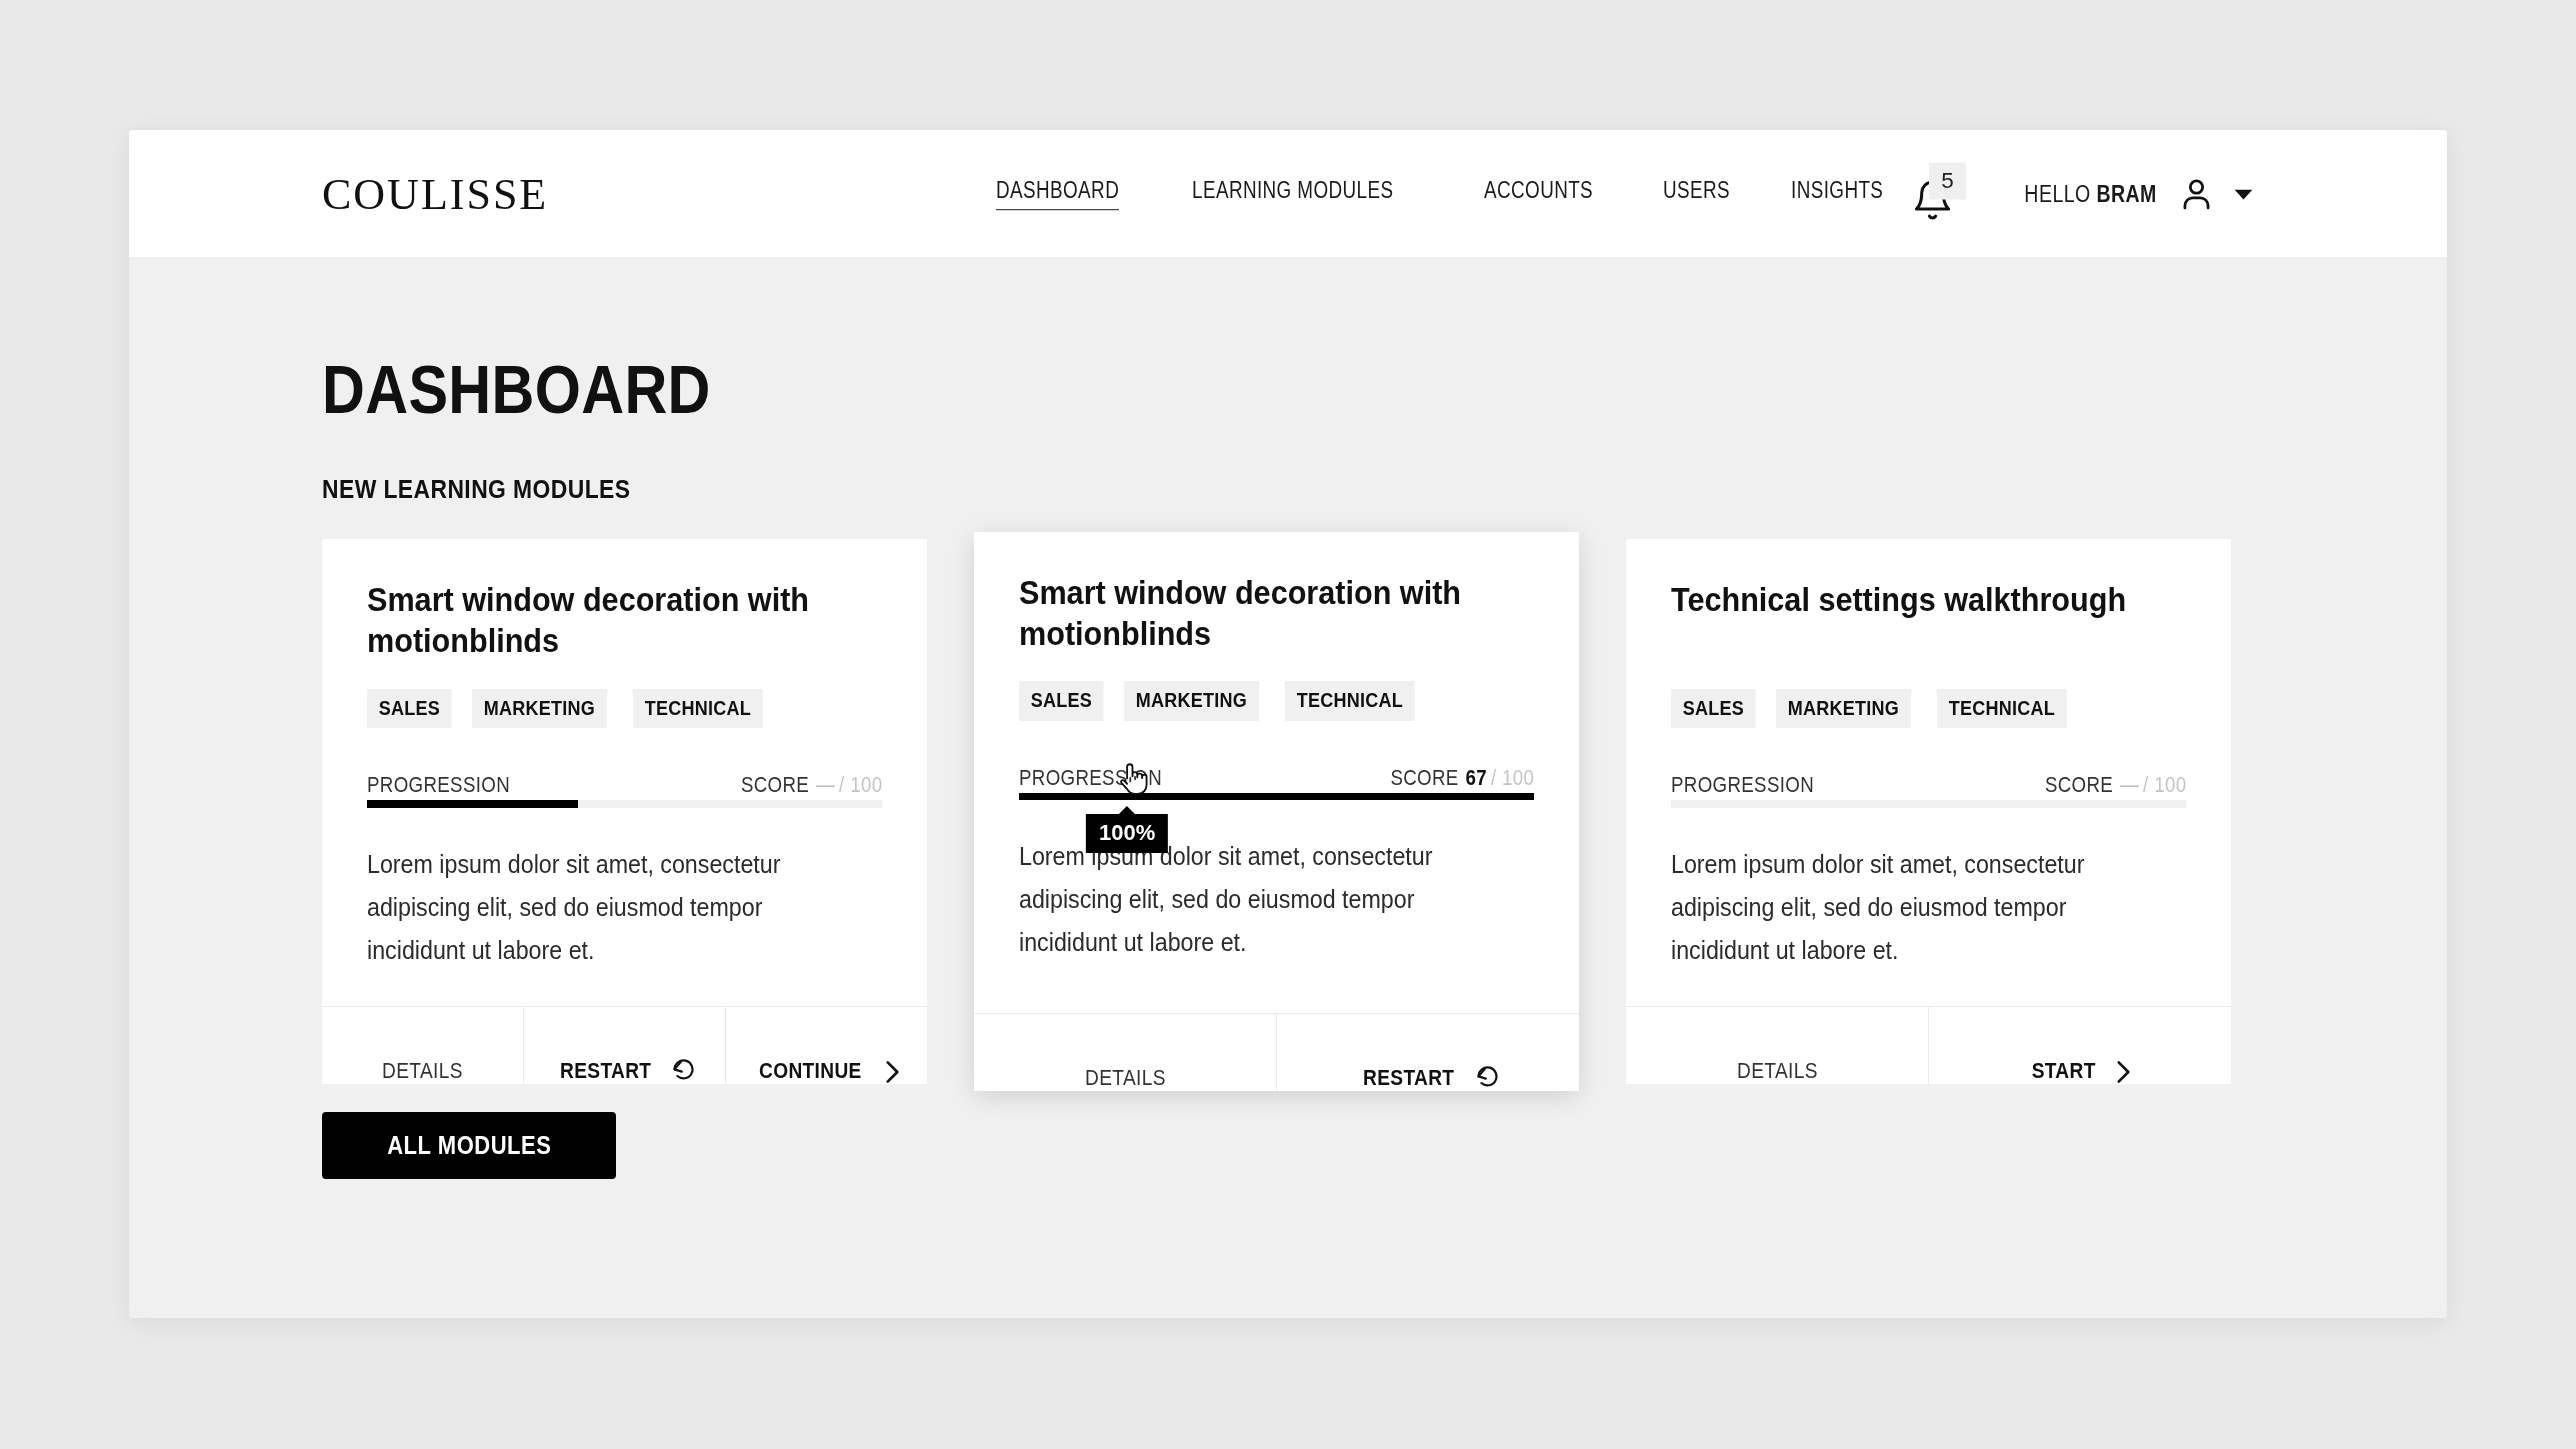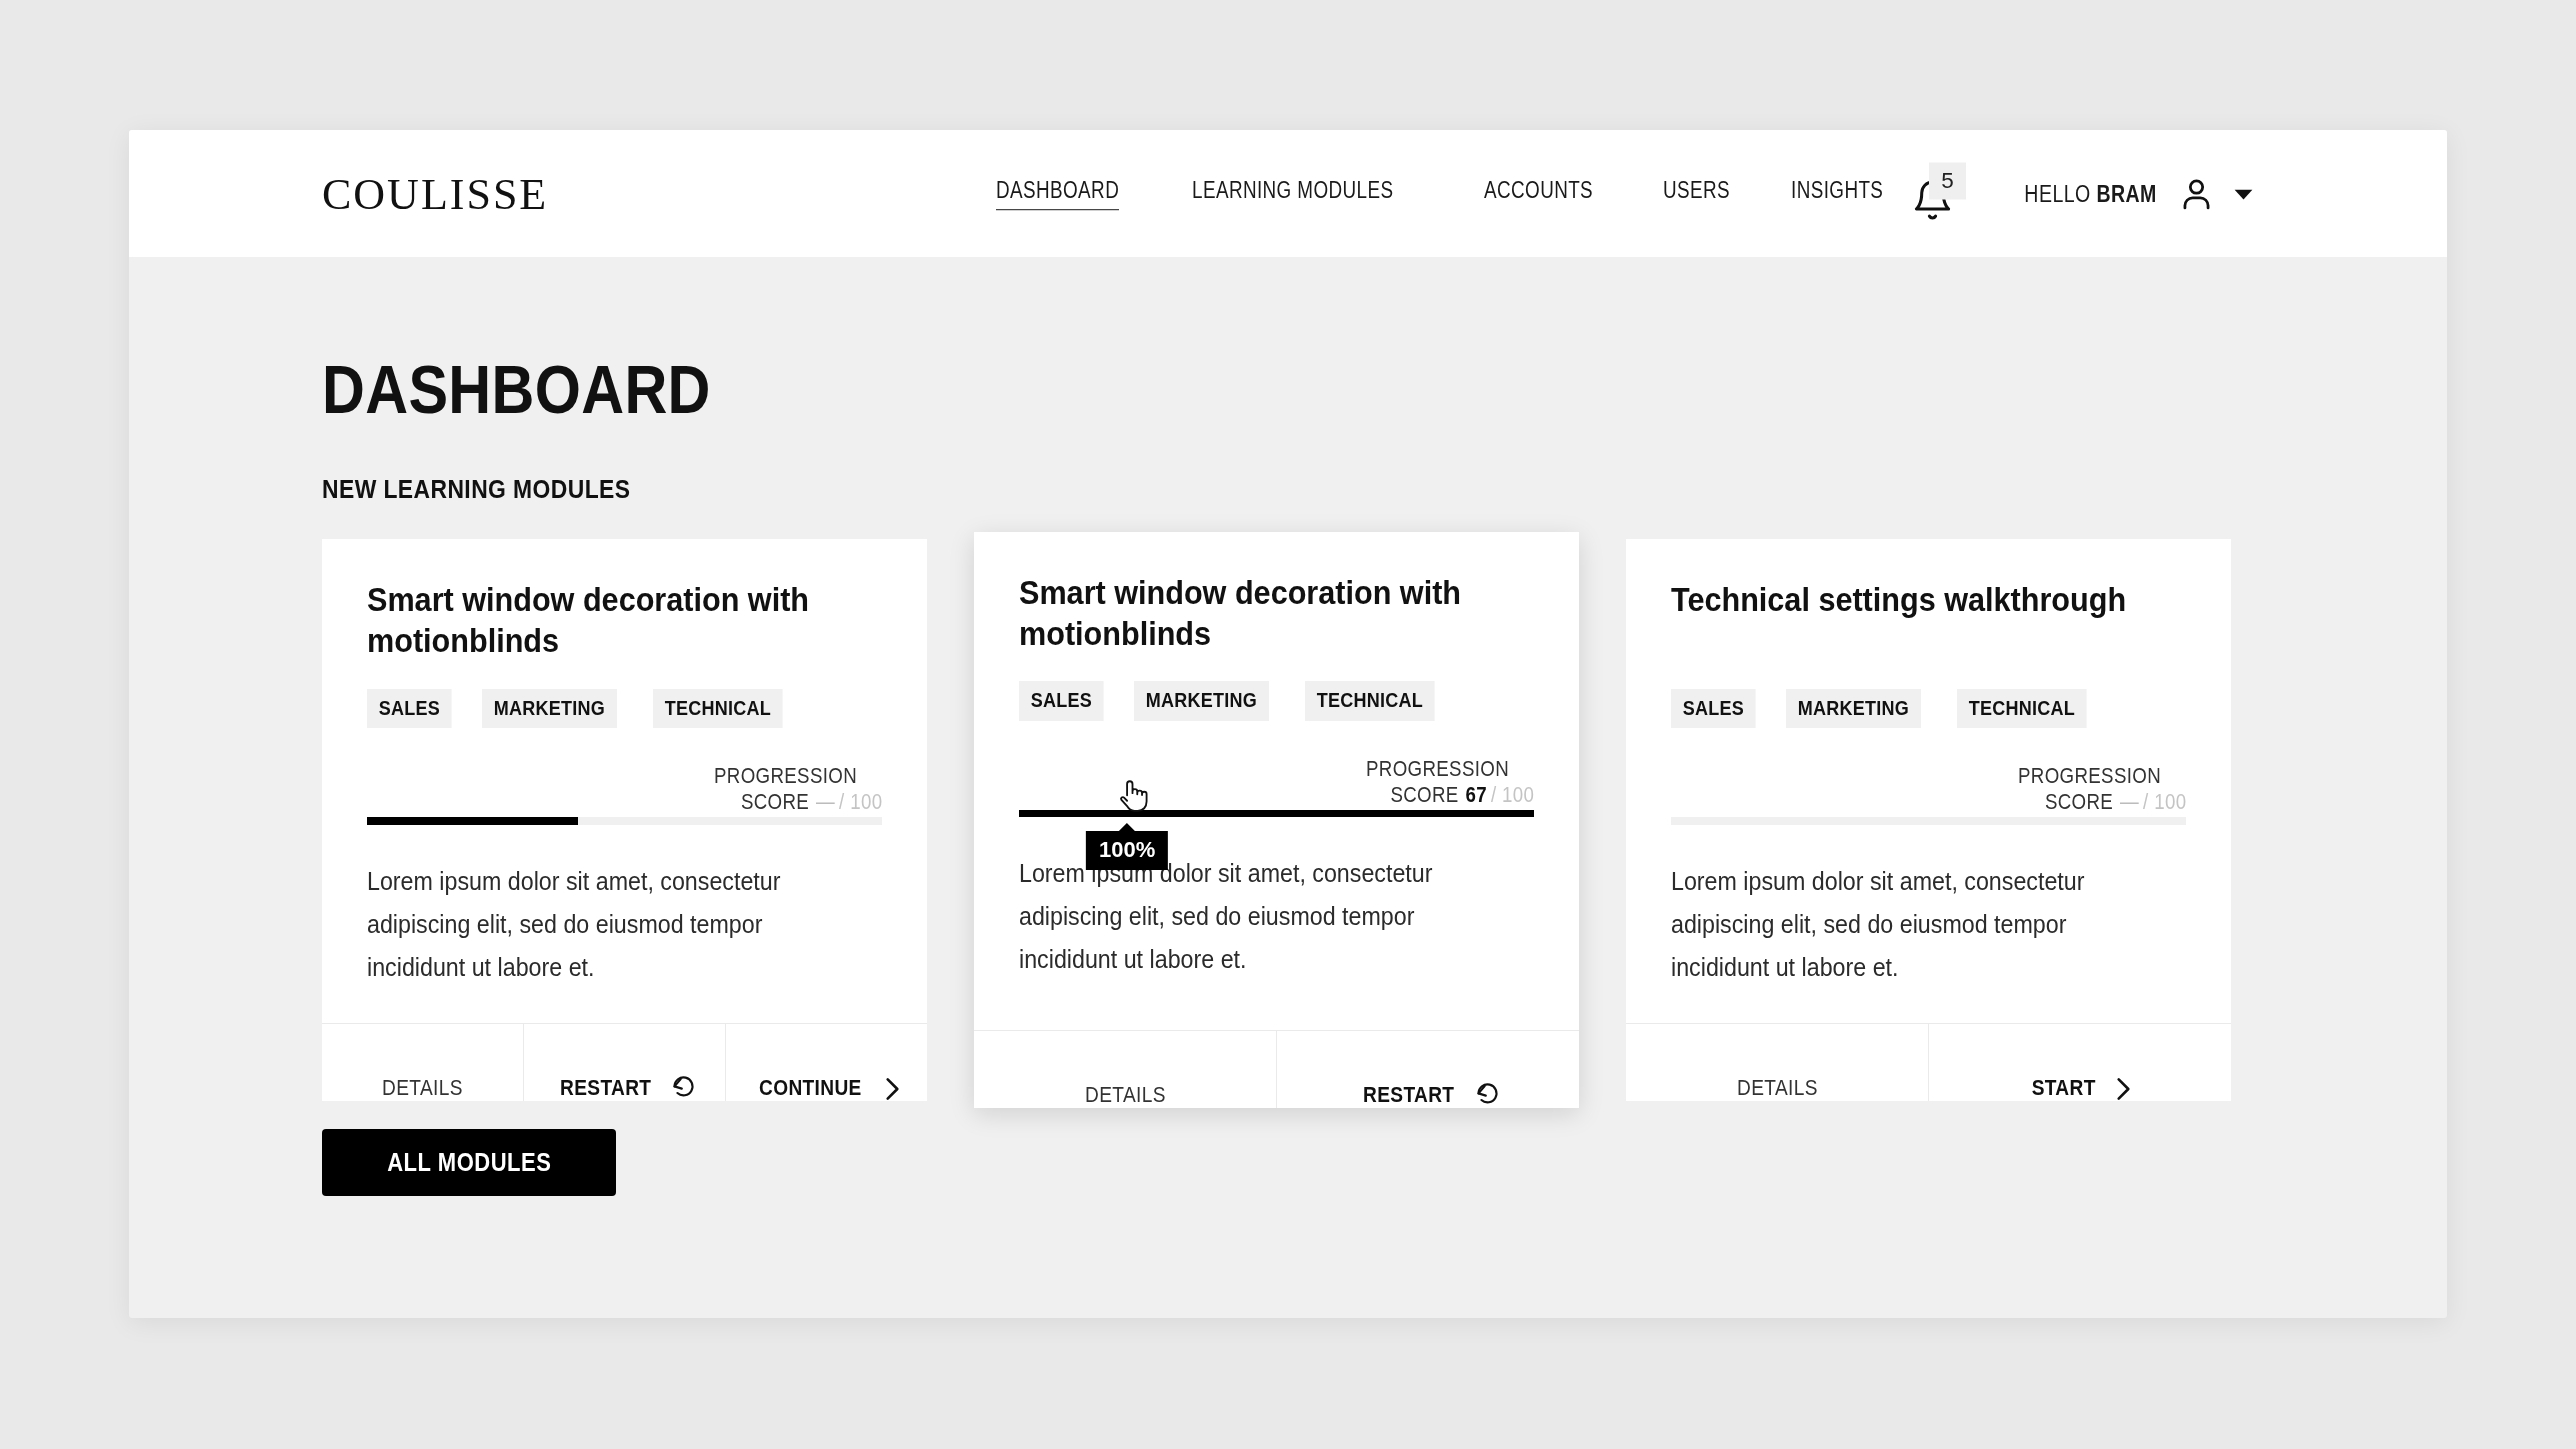--- a/index.html
+++ b/index.html
@@ -175,39 +175,38 @@
   .card-title {
     font-size: 34px;
     font-weight: 700;
     line-height: 1.22;
     color: #111;
     transform: scaleX(0.9);
     transform-origin: left top;
     min-height: 87px;
   }
 
-  .tags { display: flex; gap: 21px; margin-top: 22.5px; }
+  .tags { display: flex; gap: 11px; margin-top: 22.5px; }
   .tag {
     background: #f0f0f0;
     color: #111;
     font-size: 20px;
     font-weight: 700;
     letter-spacing: 0.3px;
     padding: 8px 13px 8.9px 13px;
     white-space: nowrap;
     transform: scaleX(0.9);
     transform-origin: left center;
   }
 
   .prog-row {
-    margin-top: 35px;
+    margin-top: 44px;
     display: flex;
     align-items: flex-end;
     justify-content: space-between;
-    flex-direction: column;
   }
   .prog-label {
     font-size: 22px;
     font-weight: 400;
     letter-spacing: 0.4px;
     color: #333;
     transform: scaleX(0.85);
     transform-origin: left center;
   }
   .score {

